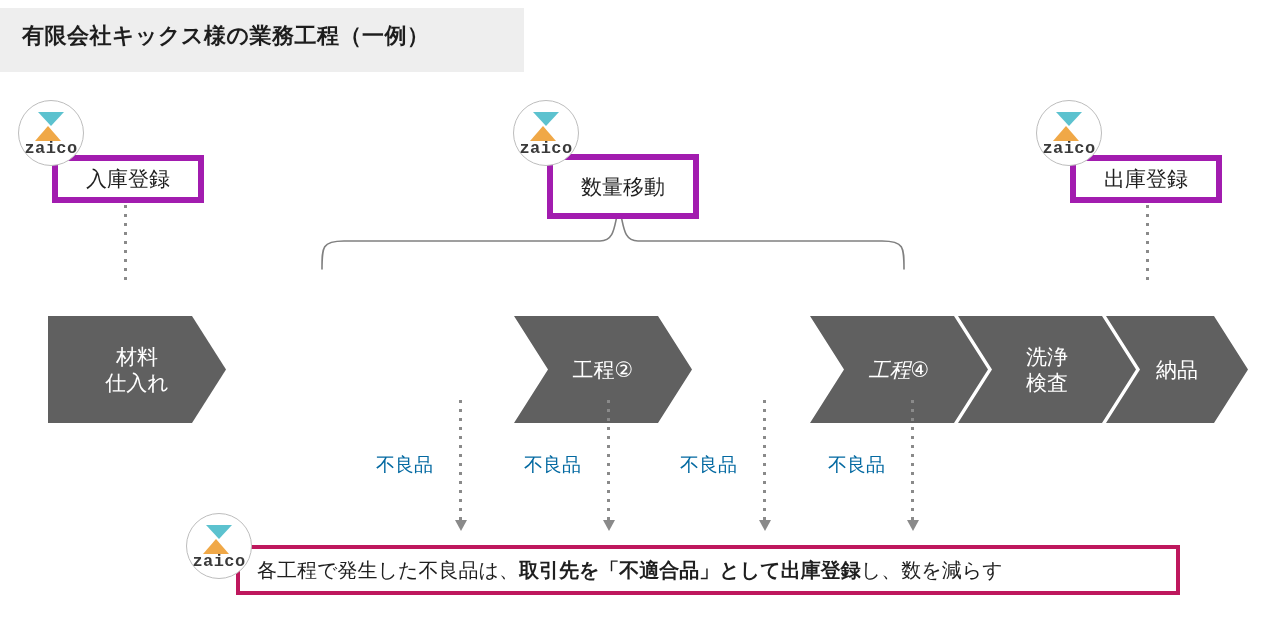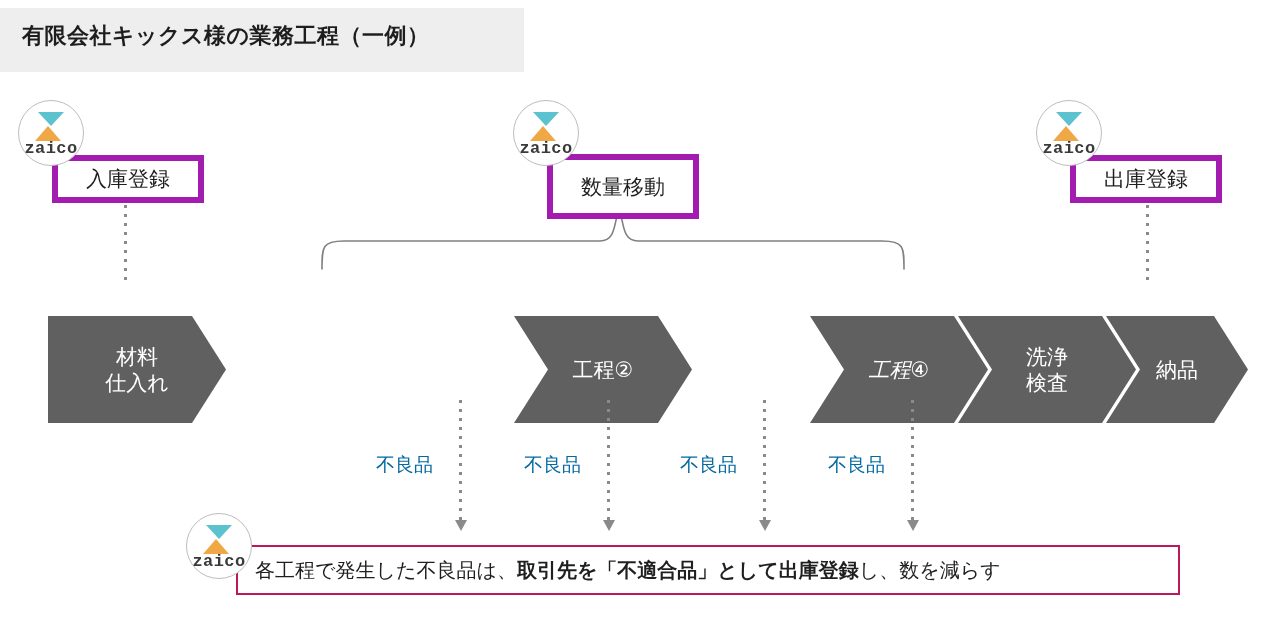--- a/index.html
+++ b/index.html
@@ -92,21 +92,21 @@
   }
 
   
   .defect{
     position:absolute;font-size:19px;color:#0369a1;white-space:nowrap;z-index:3;
   }
 
   
   .note-box{
     position:absolute;left:236px;top:545px;width:944px;height:50px;
-    background:#ffffff;border:2px solid #be185d;box-sizing:border-box;
+    background:#ffffff;border:4px solid #be185d;box-sizing:border-box;
     display:flex;align-items:center;z-index:4;
   }
   .note-text{
     padding-left:17px;font-size:20px;color:#1f1f1f;white-space:nowrap;
   }
   .note-text b{font-weight:bold;}
 </style>
 </head>
 <body>
 

